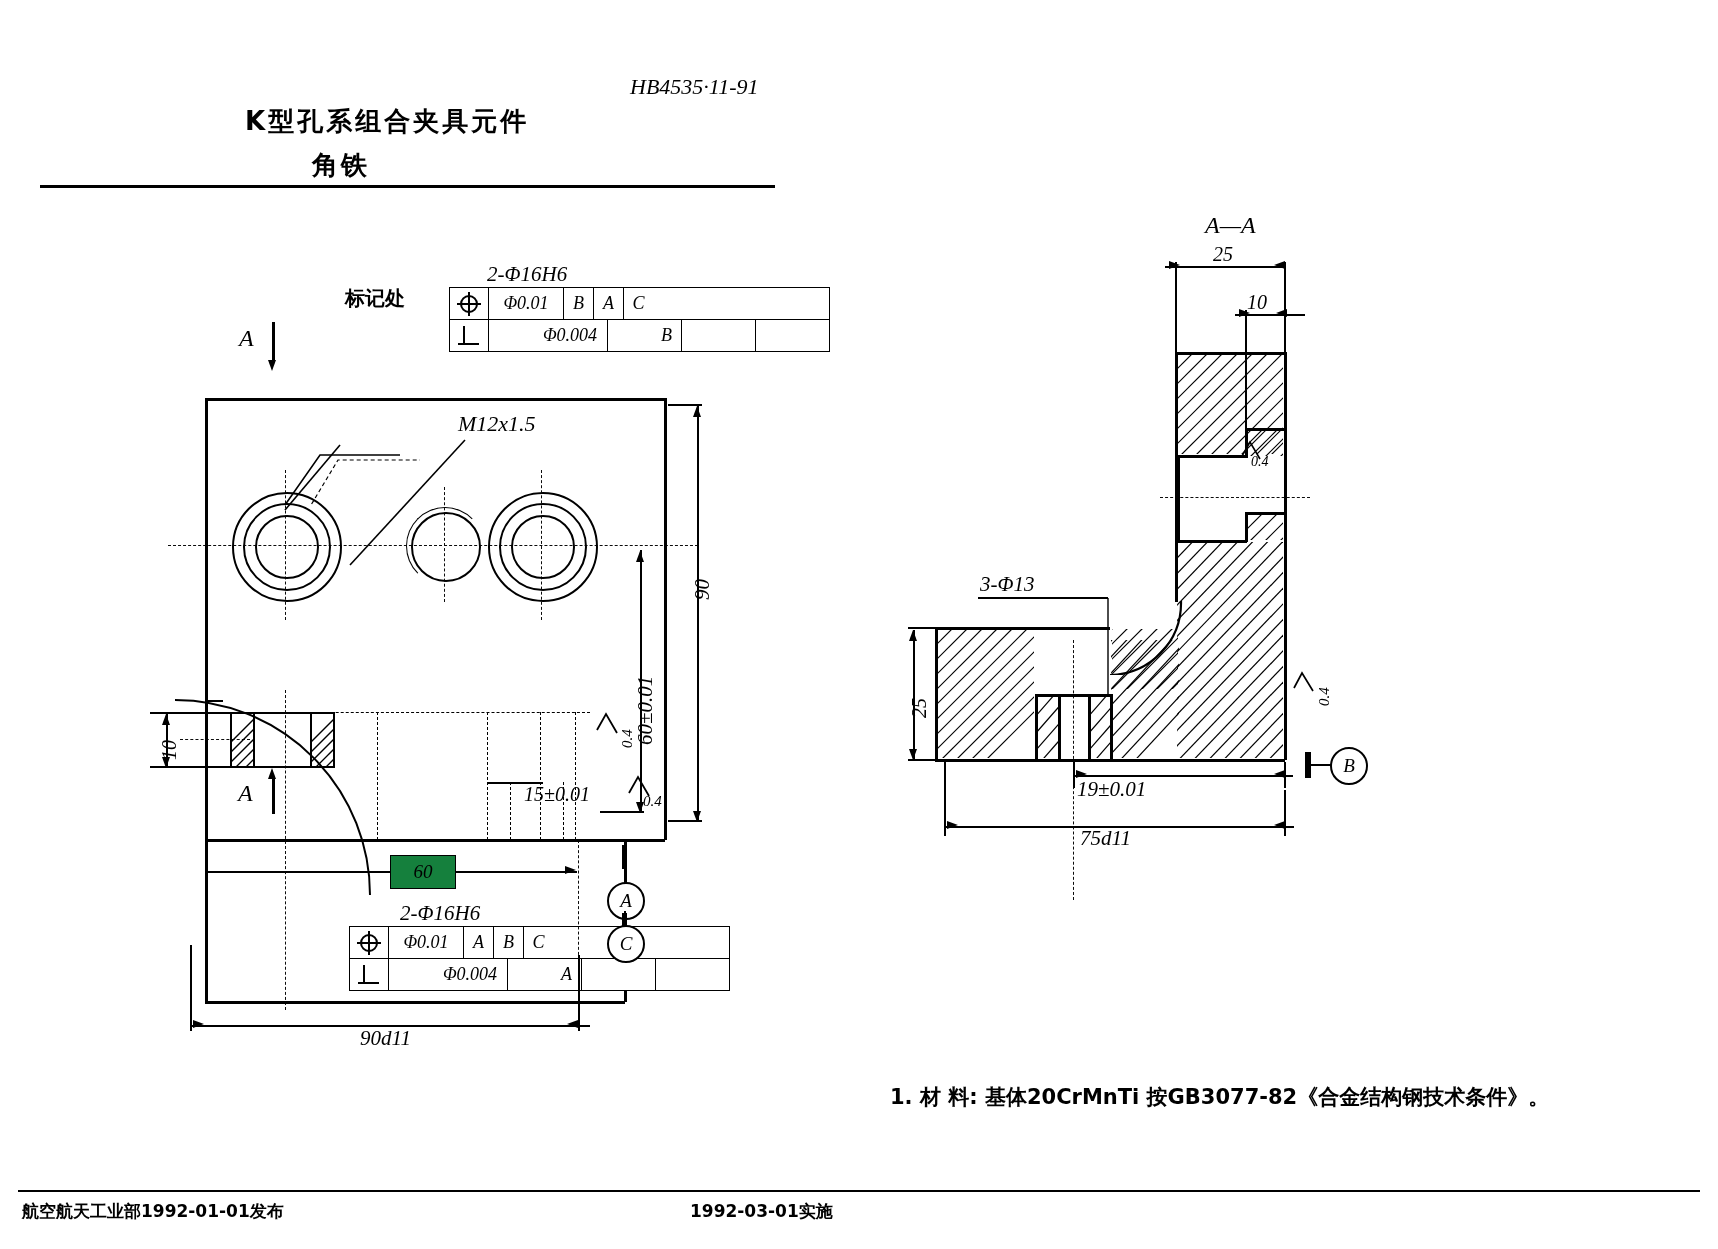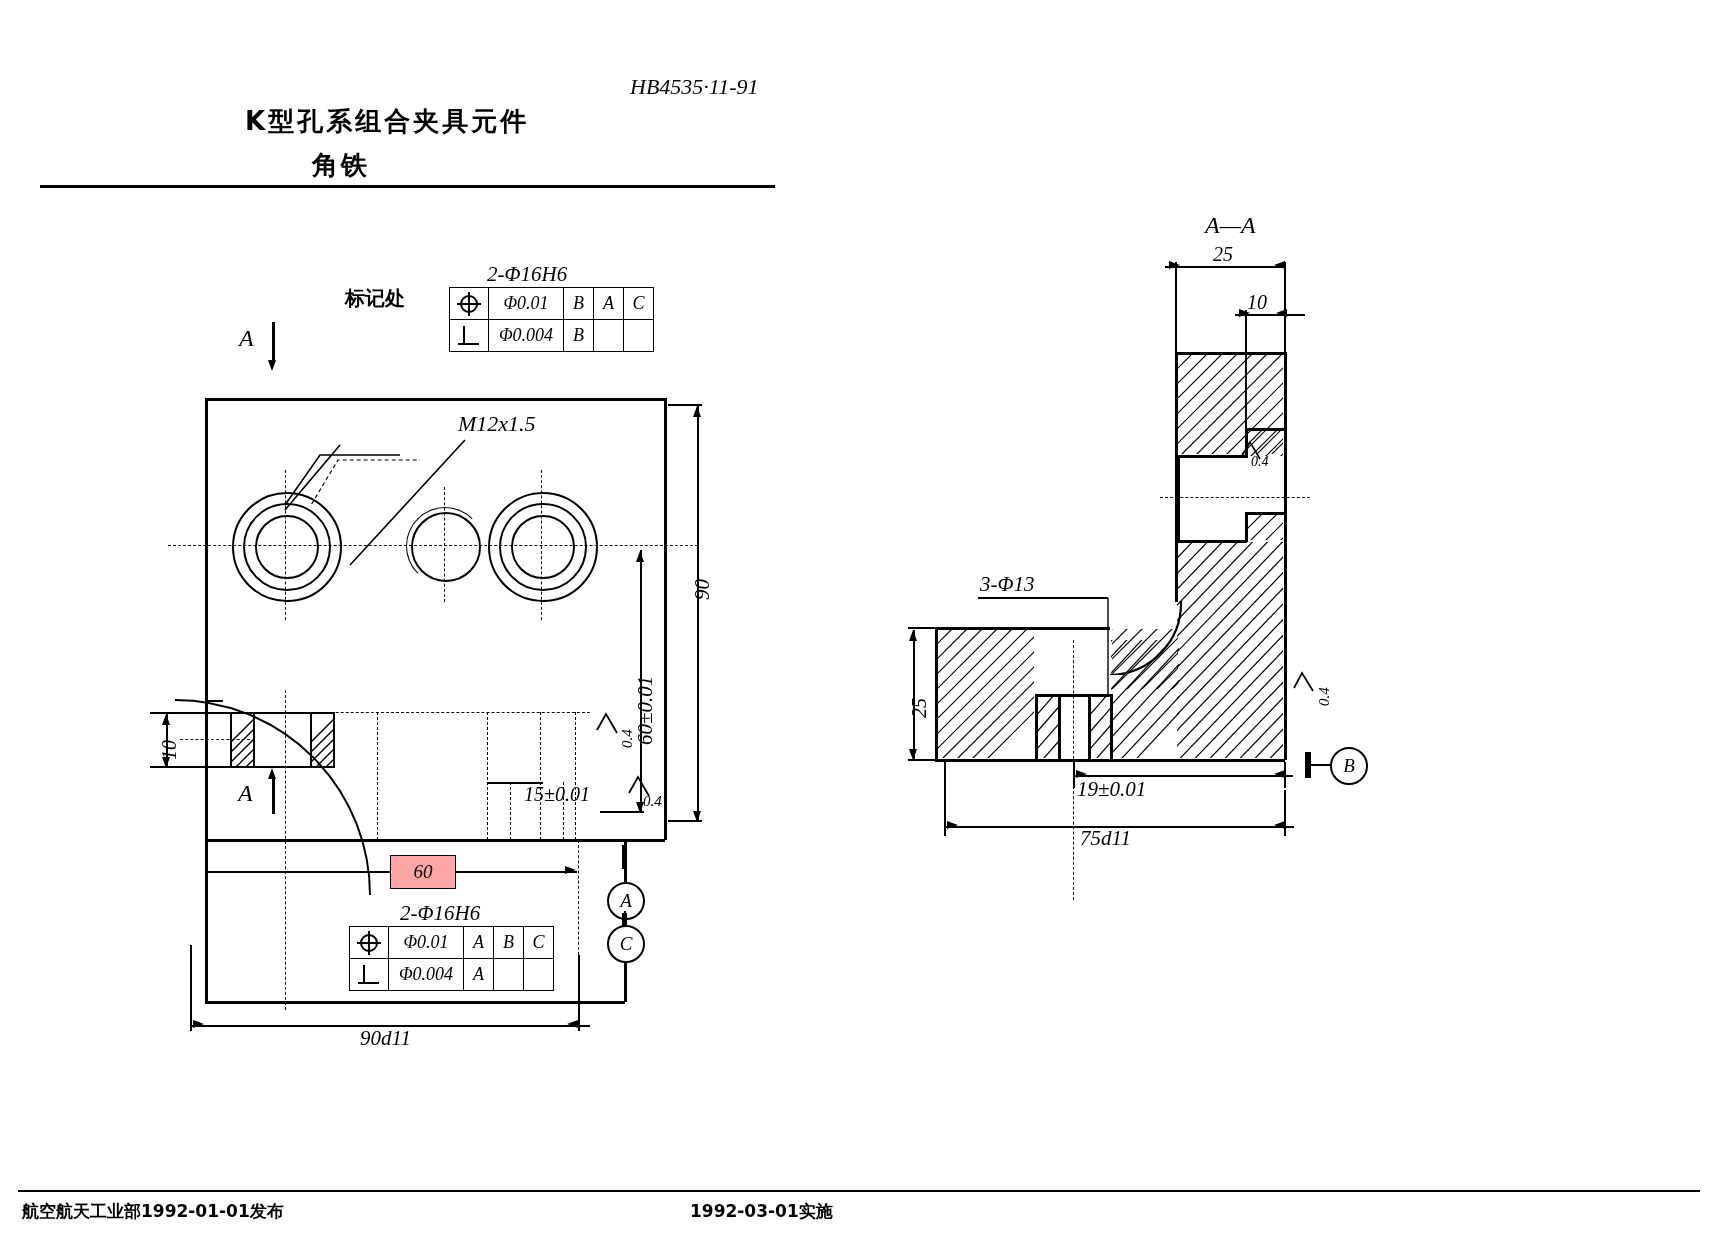--- a/index.html
+++ b/index.html
@@ -34,26 +34,26 @@
   .dash{position:absolute;height:0;border-top:1.6px dashed #000;}
   .dashv{position:absolute;width:0;border-left:1.6px dashed #000;}
   .cl{position:absolute;height:0;border-top:1.3px dashed #000;opacity:.95;}
   .clv{position:absolute;width:0;border-left:1.3px dashed #000;opacity:.95;}
   .circ{position:absolute;border:1.8px solid #000;border-radius:50%;}
   .txt{position:absolute;white-space:nowrap;font-size:19px;}
   .vtxt{position:absolute;white-space:nowrap;font-size:19px;
         transform-origin:0 0;transform:rotate(-90deg);}
   .fcf-box{position:absolute;border:1.7px solid #000;background:#fff;}
   .fcf-box .r{display:flex;height:31px;border-bottom:1.7px solid #000;}
-  .fcf-box .r:last-child{border-bottom:none;}
+  .fcf-box .r:last-child{border-bottom:none;gap:44px;}
   .fcf-box .c{border-right:1.7px solid #000;display:flex;align-items:center;
               justify-content:center;font-size:18px;font-style:italic;}
   .fcf-box .c:last-child{border-right:none;}
 
-  .dimbox{position:absolute;border:1.7px solid #000;background:#fca5a5;
+  .dimbox{position:absolute;border:1.7px solid #000;background:#15803d;
           display:flex;align-items:center;justify-content:center;
           font-size:19px;font-style:italic;}
 
   
   .datum{position:absolute;width:34px;height:34px;border:2px solid #000;
          border-radius:50%;display:flex;align-items:center;justify-content:center;
          font-size:19px;font-style:italic;background:#fff;}
 
   
   .hatch{position:absolute;overflow:hidden;}
@@ -536,19 +536,20 @@
       <svg width="48" height="70">
         <polyline points="6,28 14,13 25,31" fill="none" stroke="#000" stroke-width="1.7"></polyline>
       </svg>
       <div class="vtxt hand" style="left:28px;top:46px;font-size:15px;">0.4</div>
     </div>
 
   </div>
 
 
   <div class="notes cjk" style="left:890px;top:1080px;">
+    <div>1. 材 料: 基体20CrMnTi 按GB3077-82《合金结构钢技术条件》。</div>
   </div>
 
   <div class="abs" id="ftr-rule"></div>
   <div class="abs cjk" id="ftr-left">航空航天工业部1992-01-01发布</div>
   <div class="abs cjk" id="ftr-right">1992-03-01实施</div>
 
 </div>
 
 </body></html>

